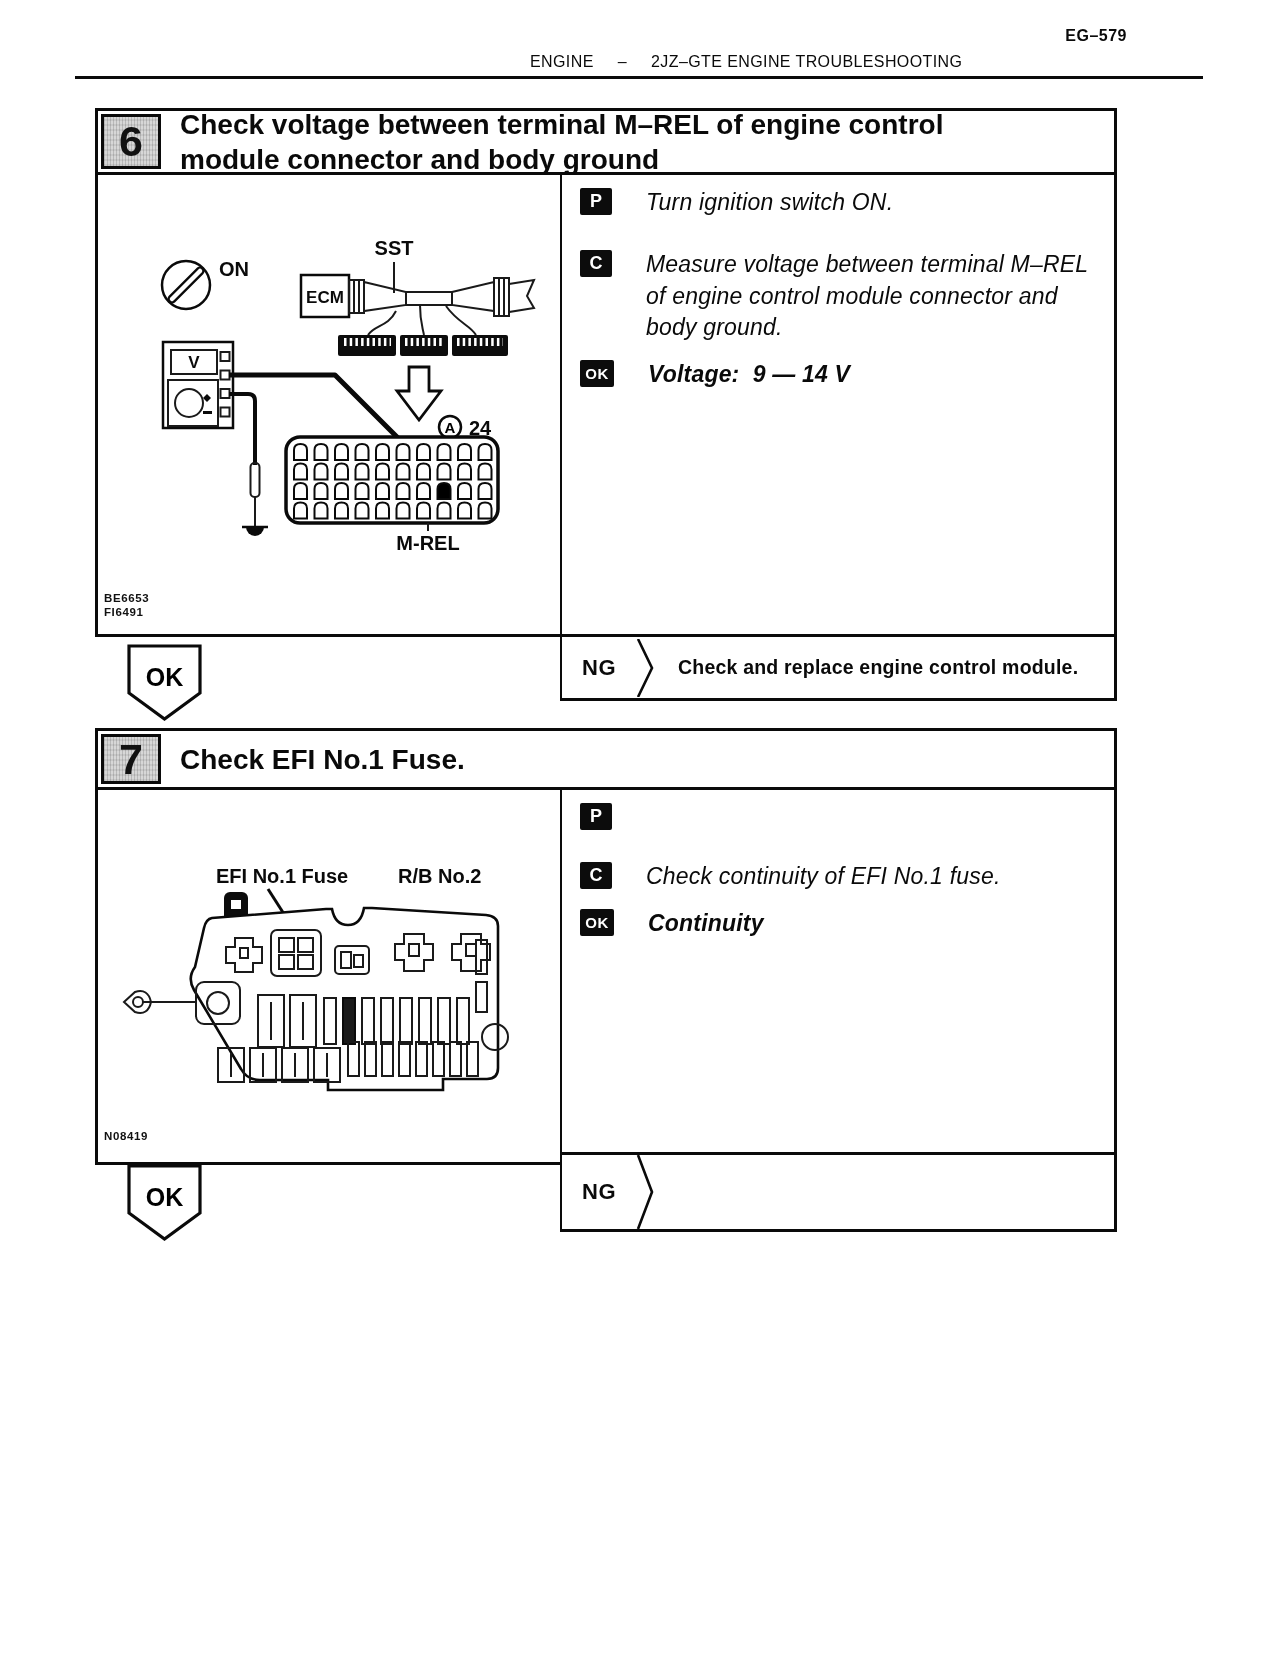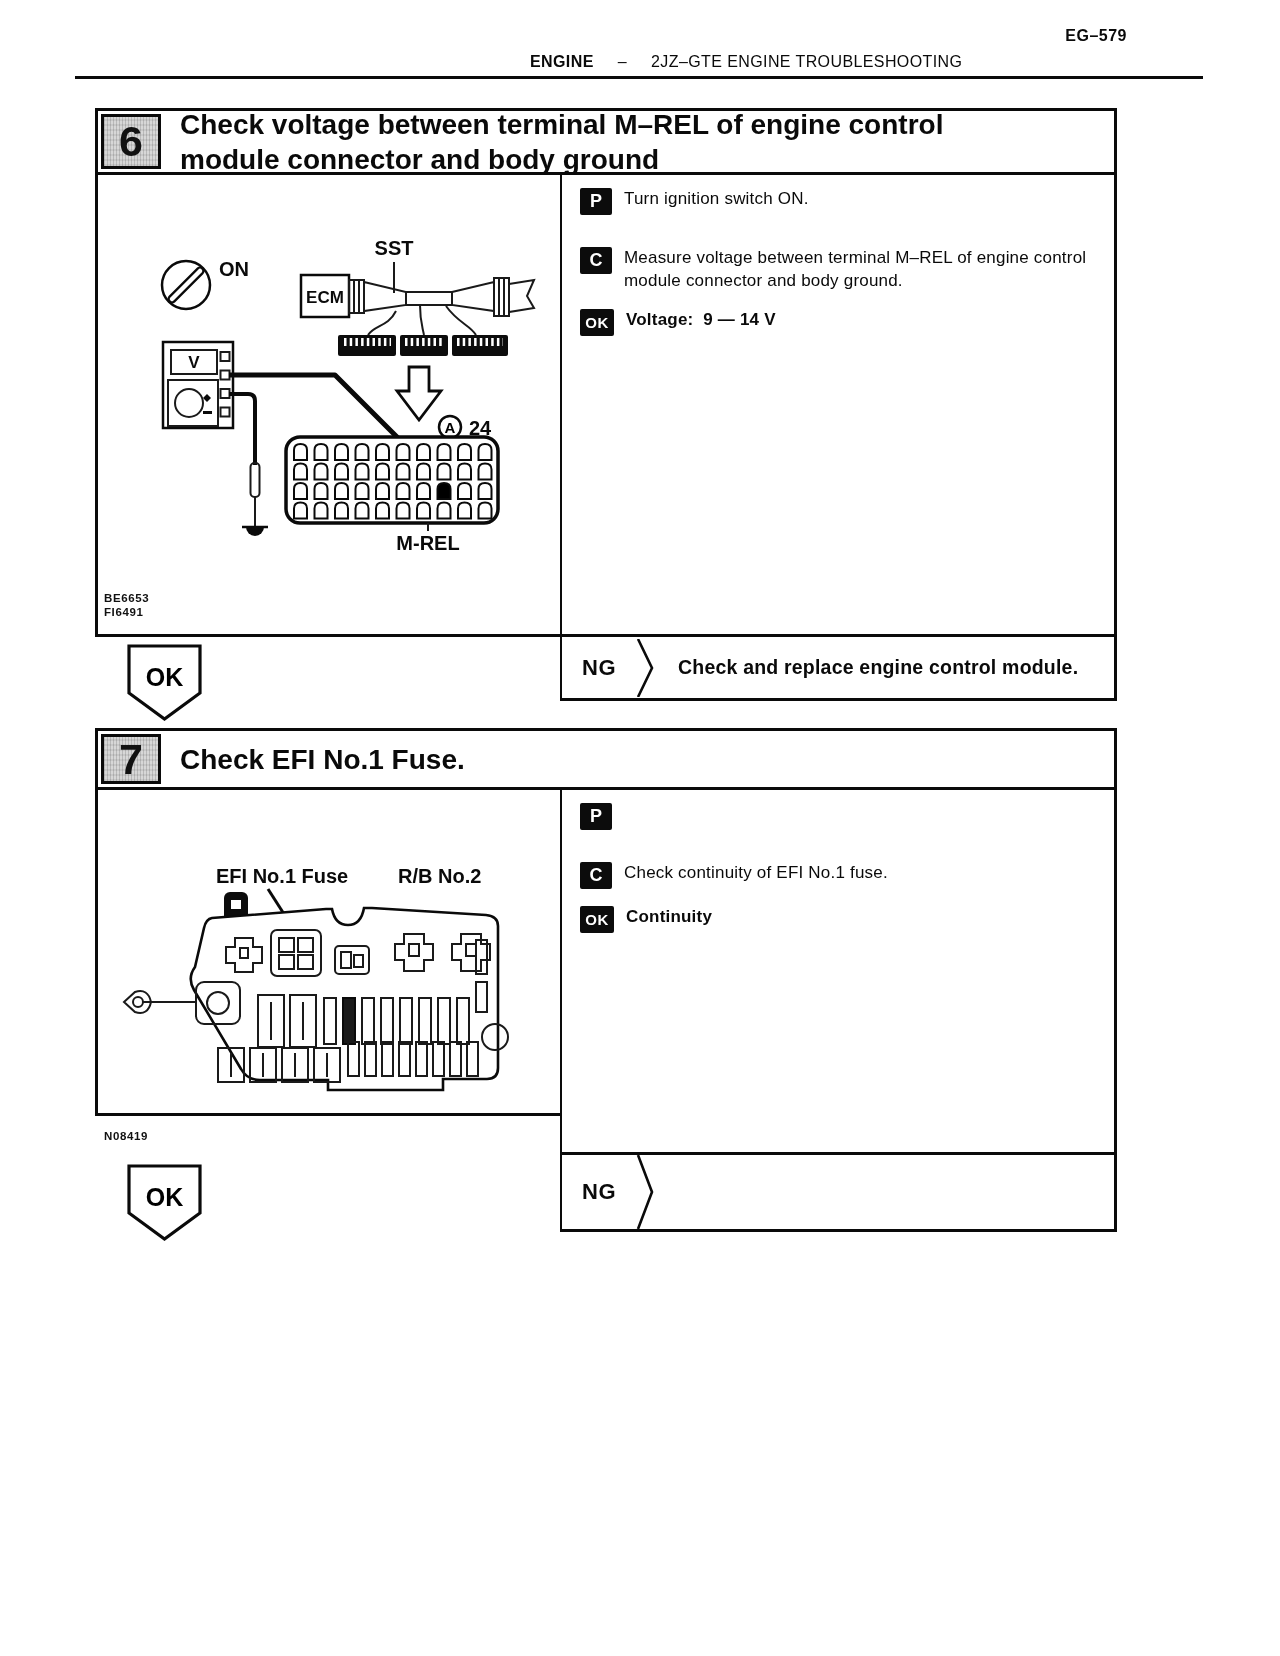--- a/index.html
+++ b/index.html
@@ -3,21 +3,21 @@
 <meta charset="utf-8">
 <style>
   html,body{margin:0;padding:0;}
   body{
     width:1280px;height:1656px;position:relative;background:#fff;
     font-family:"Liberation Sans",sans-serif;color:#0a0a0a;
     -webkit-font-smoothing:antialiased;
   }
   
   .doc-header{position:absolute;left:530px;top:53px;font-size:16px;letter-spacing:.4px;white-space:nowrap;}
-  .doc-header .sec{font-weight:bold;}
+  .doc-header .sec{font-weight:normal;}
   .doc-header .dash{margin:0 24px;}
   .page-num{position:absolute;right:153px;top:27px;font-size:16px;font-weight:bold;letter-spacing:.5px;}
   .head-rule{position:absolute;left:75px;top:76px;width:1128px;height:3px;background:#0a0a0a;}
 
   
   .step-header{
     position:absolute;left:95px;width:1022px;box-sizing:border-box;
     border:3px solid #0a0a0a;background:#fff;display:flex;align-items:stretch;
   }
   .num-box{
@@ -45,21 +45,21 @@
   .instructions{flex:none;}
   .inst-row{display:flex;align-items:flex-start;padding:0 14px 0 18px;margin-top:31px;}
   .inst-row:first-child{margin-top:12px;}
   .inst-row.result{margin-top:16px;}
   .badge{
     width:32px;height:27px;flex:none;background:#0c0c0c;color:#fff;border-radius:2px;
     display:flex;align-items:center;justify-content:center;
     font-weight:bold;font-size:18px;margin-top:1px;
   }
   .badge.ok{width:34px;font-size:15px;letter-spacing:.5px;}
-  .itext{margin-left:12px;font-size:17px;line-height:1.36;letter-spacing:.2px;}
+  .itext{margin-left:34px;font-size:23px;line-height:1.36;letter-spacing:.2px;font-style:italic;}
   .inst-row.result .itext{font-weight:bold;text-align:center;}
   .ng-row{border-top:3px solid #0a0a0a;flex:1;display:flex;align-items:center;padding-left:20px;}
   .ng-label{font-size:22px;font-weight:bold;width:50px;flex:none;letter-spacing:.5px;}
   .ng-chev{flex:none;margin-left:4px;}
   .ng-text{font-weight:bold;font-size:19.5px;line-height:1.2;margin-left:22px;padding-right:10px;letter-spacing:.2px;text-align:right;}
   .ok-arrow{position:absolute;width:76px;height:78px;}
   .ok-arrow text{font:bold 25px "Liberation Sans",sans-serif;}
 
   
   .fig{display:block;width:100%;height:auto;}
@@ -234,21 +234,21 @@
 <svg class="ok-arrow" style="left:127px;top:644px;" viewBox="0 0 76 78">
   <polygon points="2,2 73,2 73,49 37.5,75 2,49" fill="#fff" stroke="#0a0a0a" stroke-width="3.2"></polygon>
   <text x="37.5" y="42" text-anchor="middle">OK</text>
 </svg>
 
 <div class="step-header" style="top:728px;height:62px;">
   <div class="num-box">7</div>
   <div class="step-title">Check EFI No.1 Fuse.</div>
 </div>
 
-<div class="fig-cell" style="top:790px;height:326px;">
+<div class="fig-cell" style="top:790px;height:375px;">
   <svg class="fig" viewBox="0 0 462 362">
 
     <text x="118" y="93" class="flabel">EFI No.1 Fuse</text>
     <text x="300" y="93" class="flabel">R/B No.2</text>
 
     <g>
       <rect x="126" y="102" width="24" height="32" rx="6" fill="#0c0c0c"></rect>
       <rect x="133" y="110" width="10" height="9" fill="#fff"></rect>
     </g>
 

